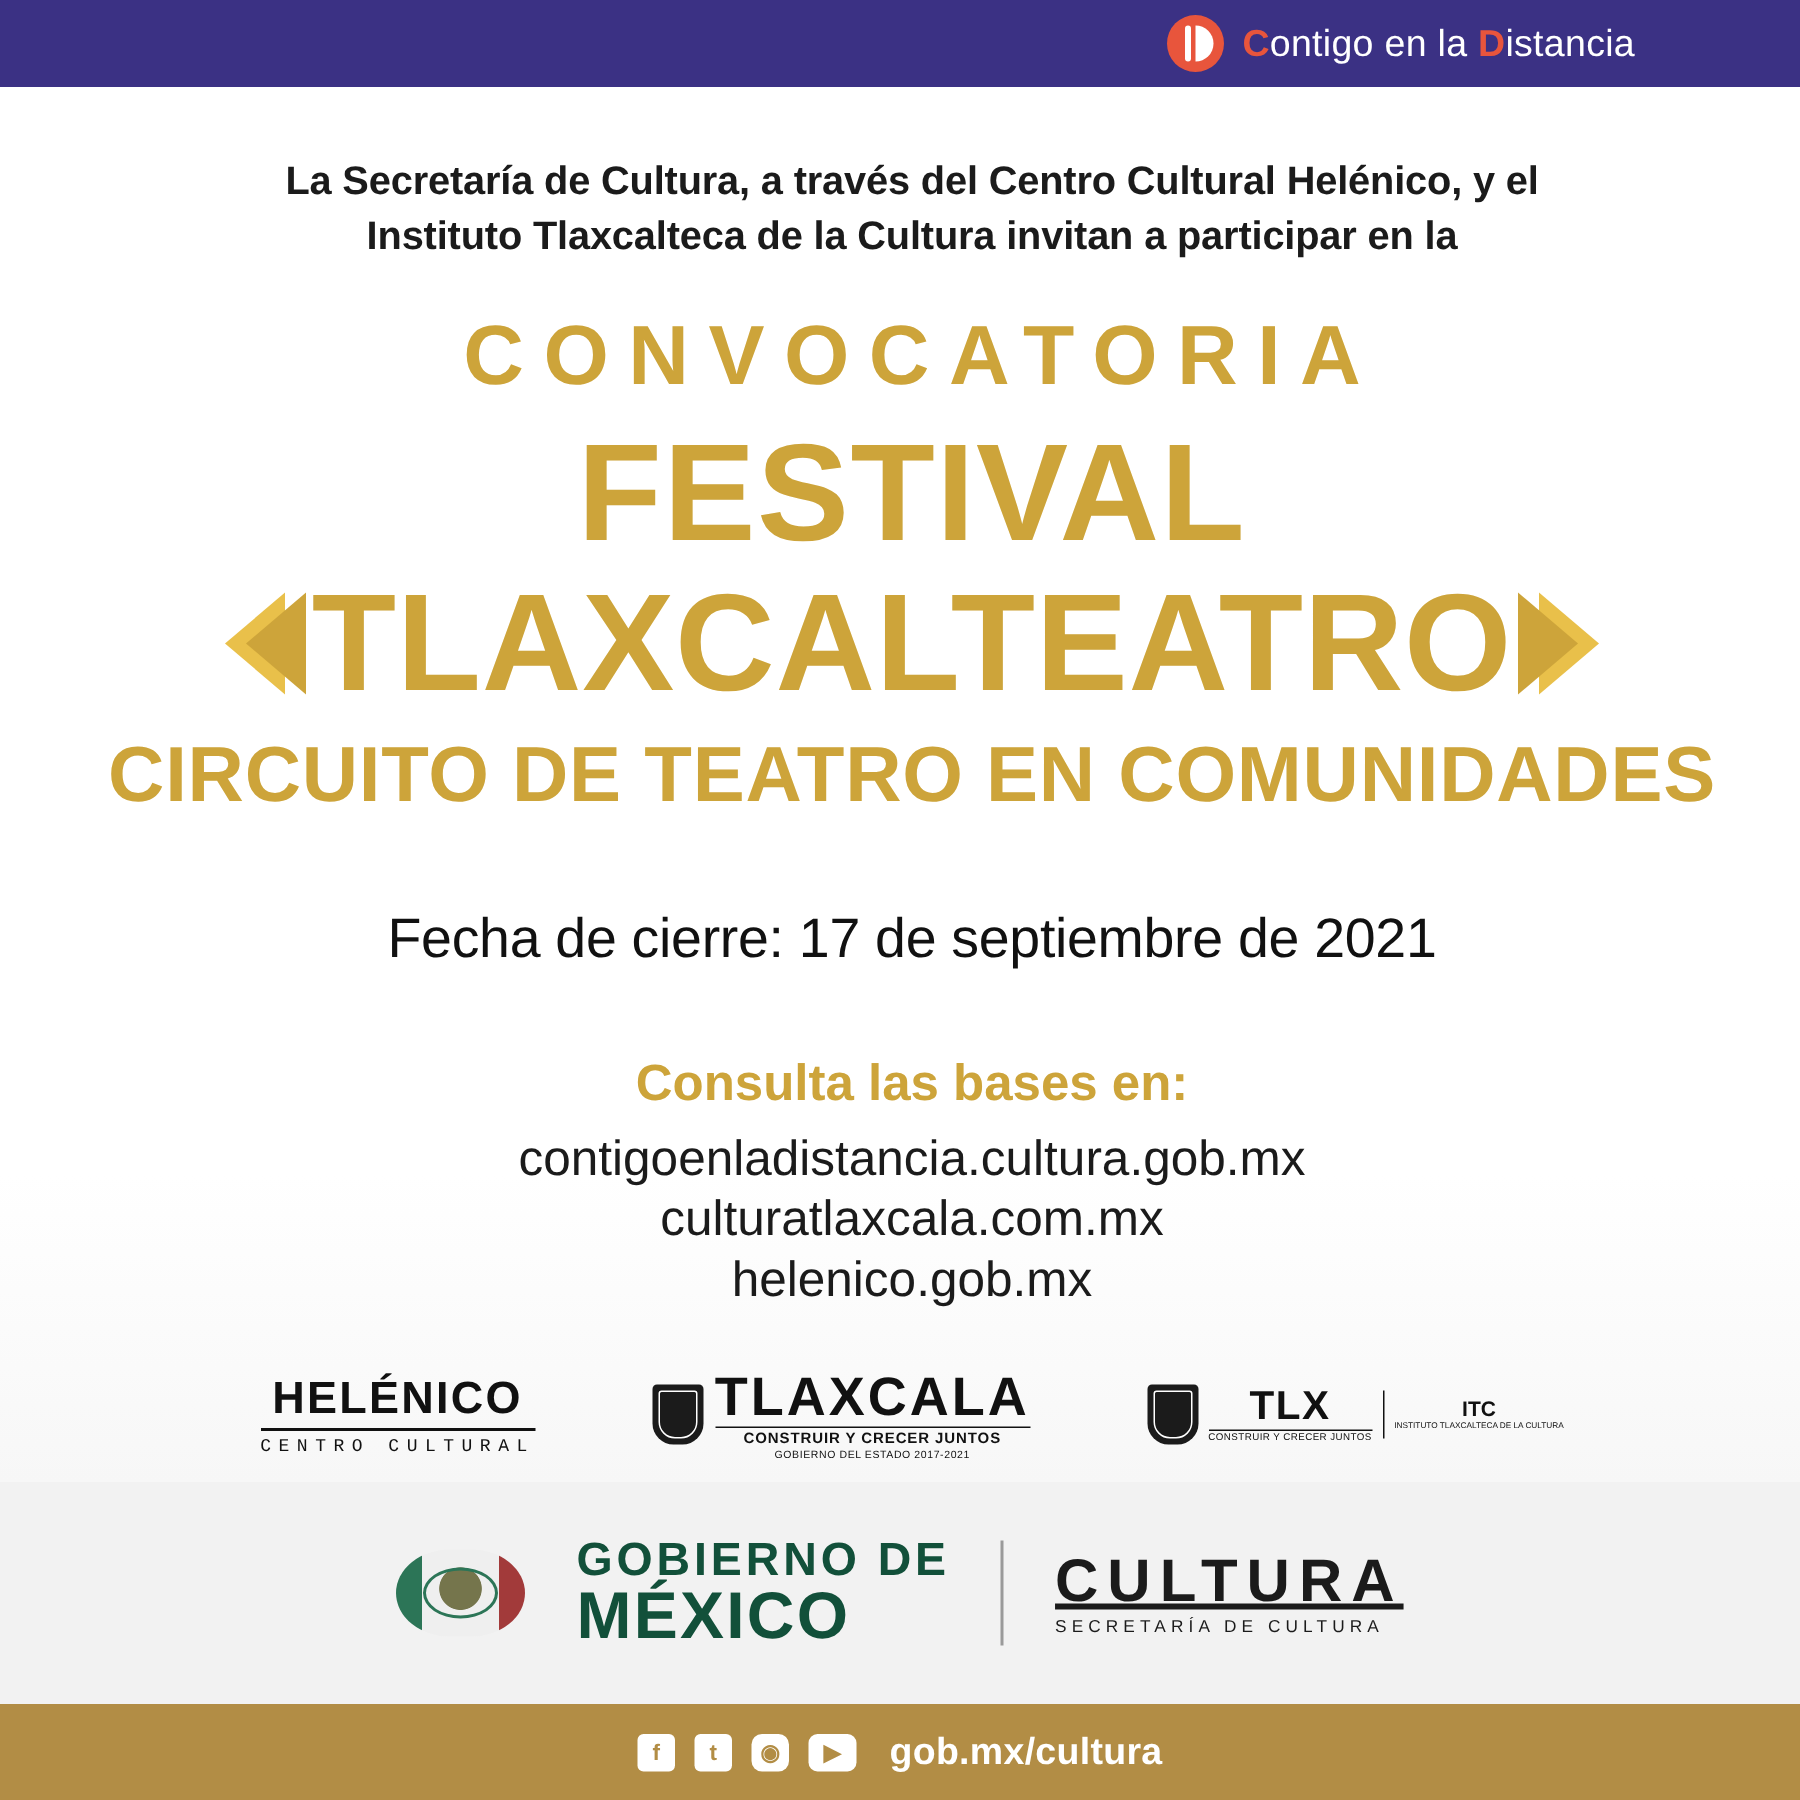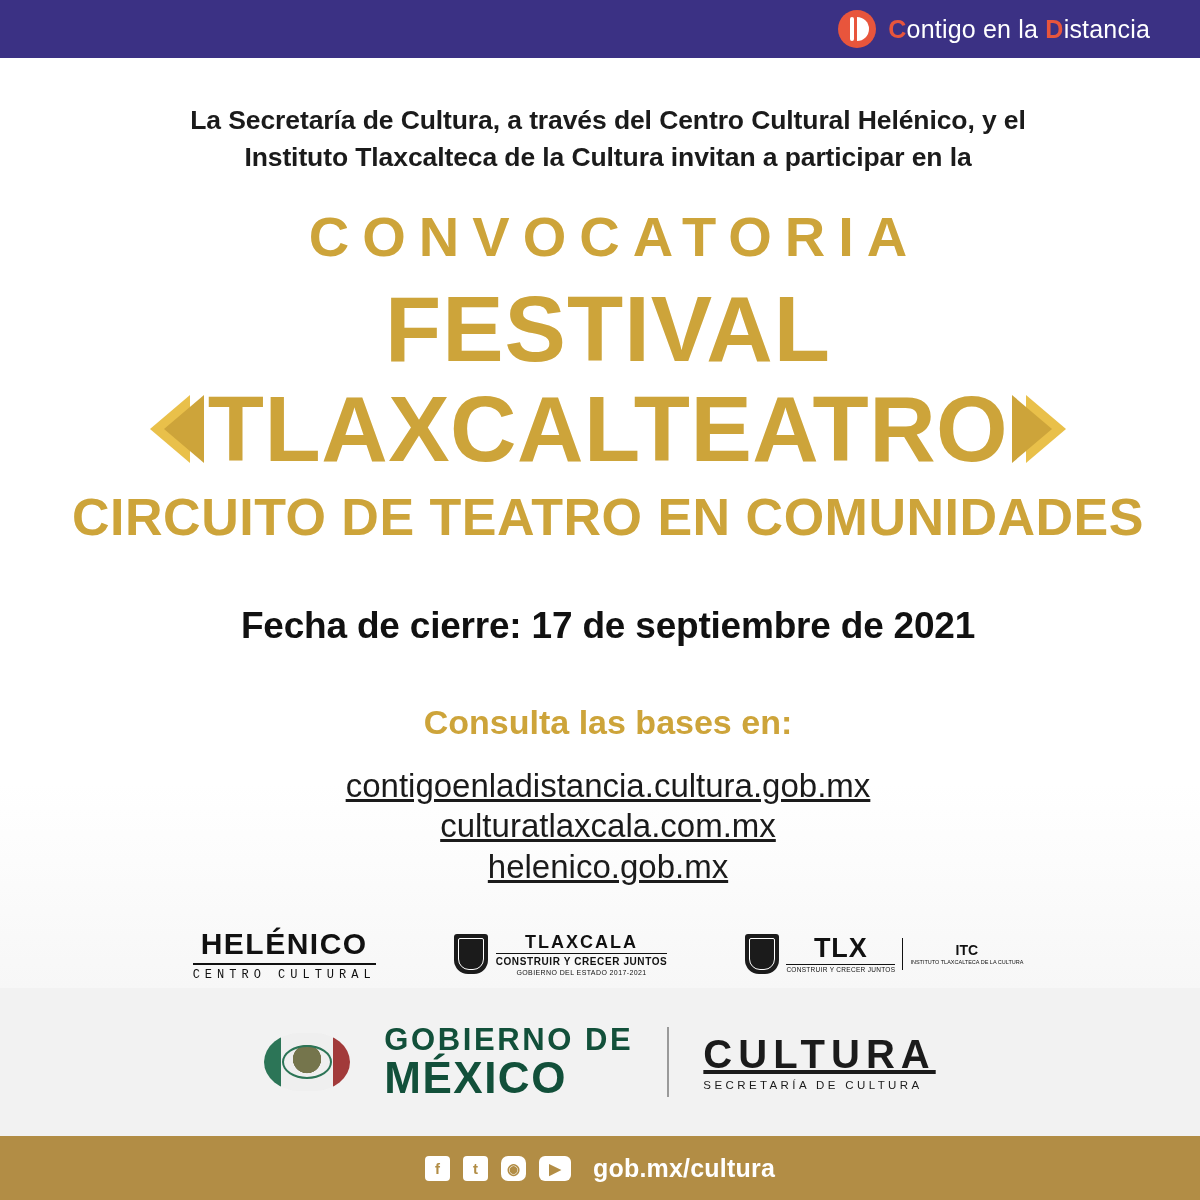--- a/index.html
+++ b/index.html
@@ -22,21 +22,21 @@
     flex-direction: column;
   }
 
   
   .topbar {
     height: 58px;
     background: #3b3184;
     display: flex;
     align-items: center;
     justify-content: flex-end;
-    padding-right: 50px;
+    padding-right: 110px;
     box-sizing: border-box;
     flex: 0 0 auto;
   }
   .cdl-lockup {
     display: flex;
     align-items: center;
     gap: 12px;
   }
   .cdl-mark {
     width: 38px;
@@ -170,37 +170,36 @@
     font-size: 52px;
     font-weight: bold;
     color: #cda43a;
     letter-spacing: 0.5px;
     line-height: 1;
   }
 
   .deadline {
     margin-top: 62px;
     font-size: 37px;
-    font-weight: bold;
+    font-weight: normal;
     color: #111111;
     letter-spacing: -0.2px;
   }
 
   .consult {
     margin-top: 56px;
     font-size: 34px;
     font-weight: bold;
     color: #cda43a;
   }
   .links {
-    margin-top: 24px;
+    margin-top: 10px;
     font-size: 33px;
     color: #1b1b1b;
     line-height: 1.22;
-    text-decoration: underline;
   }
 
   
   .logos {
     margin-top: 40px;
     display: flex;
     align-items: center;
     justify-content: center;
     gap: 78px;
   }
@@ -235,21 +234,21 @@
     position: relative;
   }
   .crest::after {
     content: "";
     position: absolute;
     inset: 4px;
     border: 1px solid #ffffff;
     border-radius: 2px 2px 11px 11px;
   }
   .logo-tlaxcala .tx1 {
-    font-size: 18px;
+    font-size: 36px;
     font-weight: bold;
     letter-spacing: 2px;
     line-height: 1;
   }
   .logo-tlaxcala .tx2 {
     font-size: 10px;
     font-weight: bold;
     letter-spacing: 0.6px;
     border-top: 1.5px solid #111;
     margin-top: 2px;

